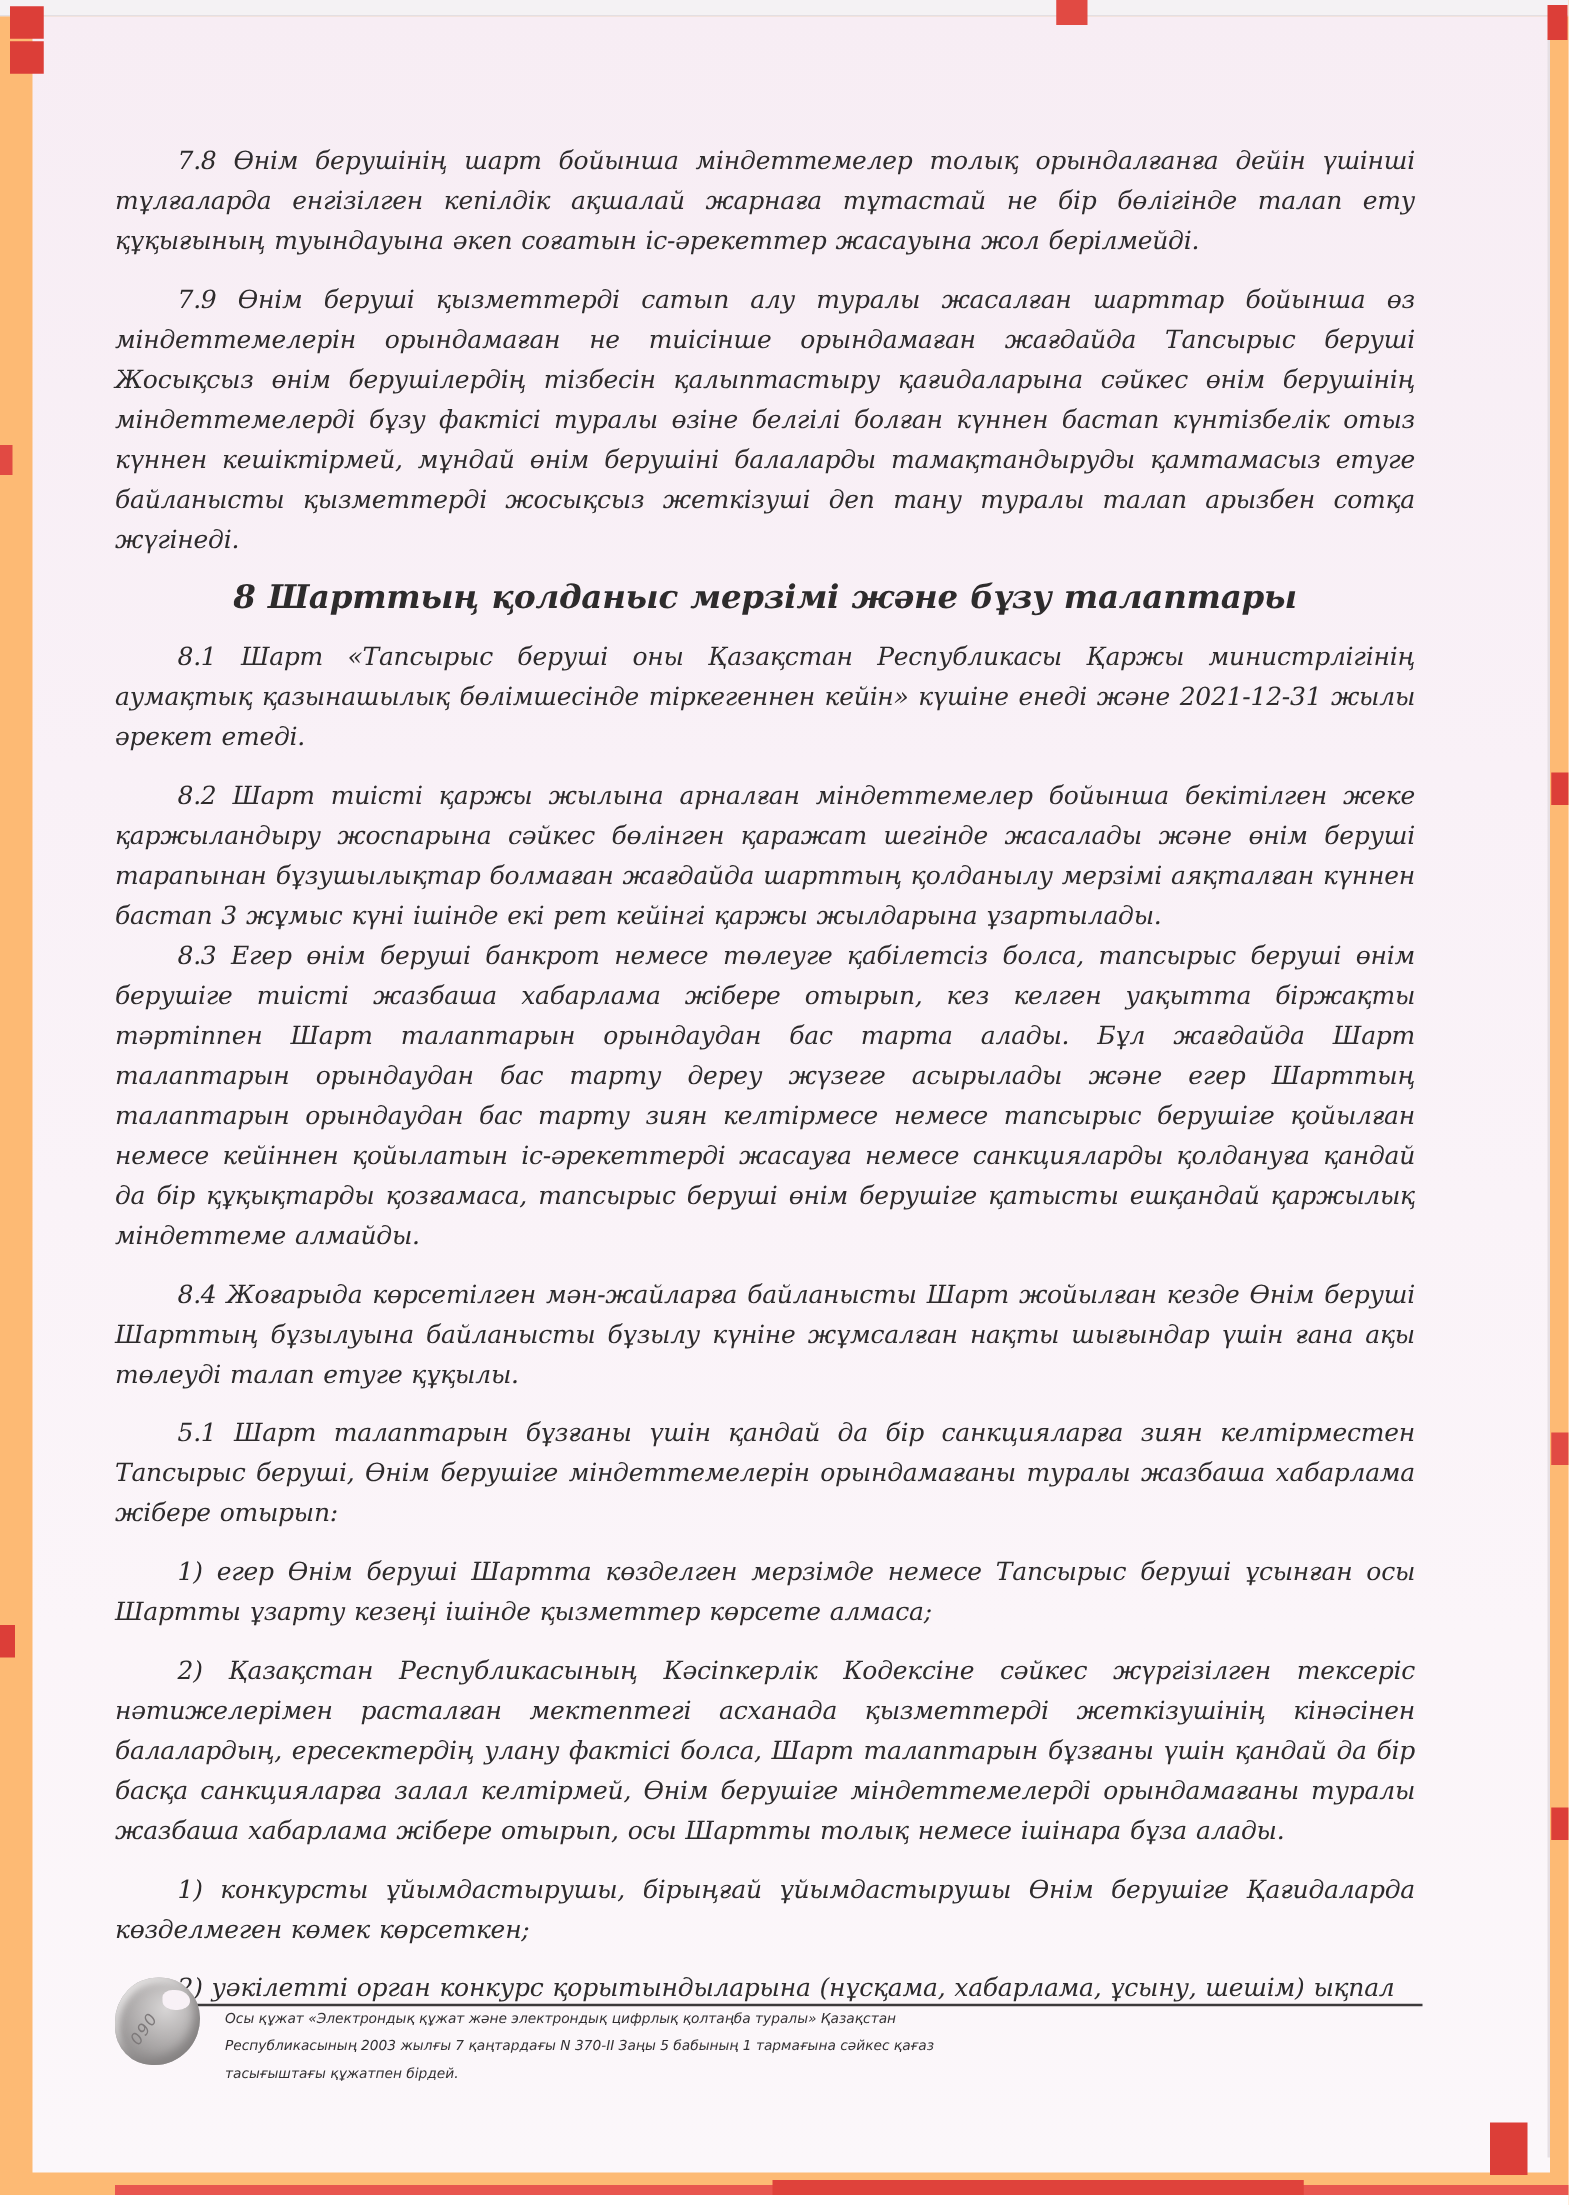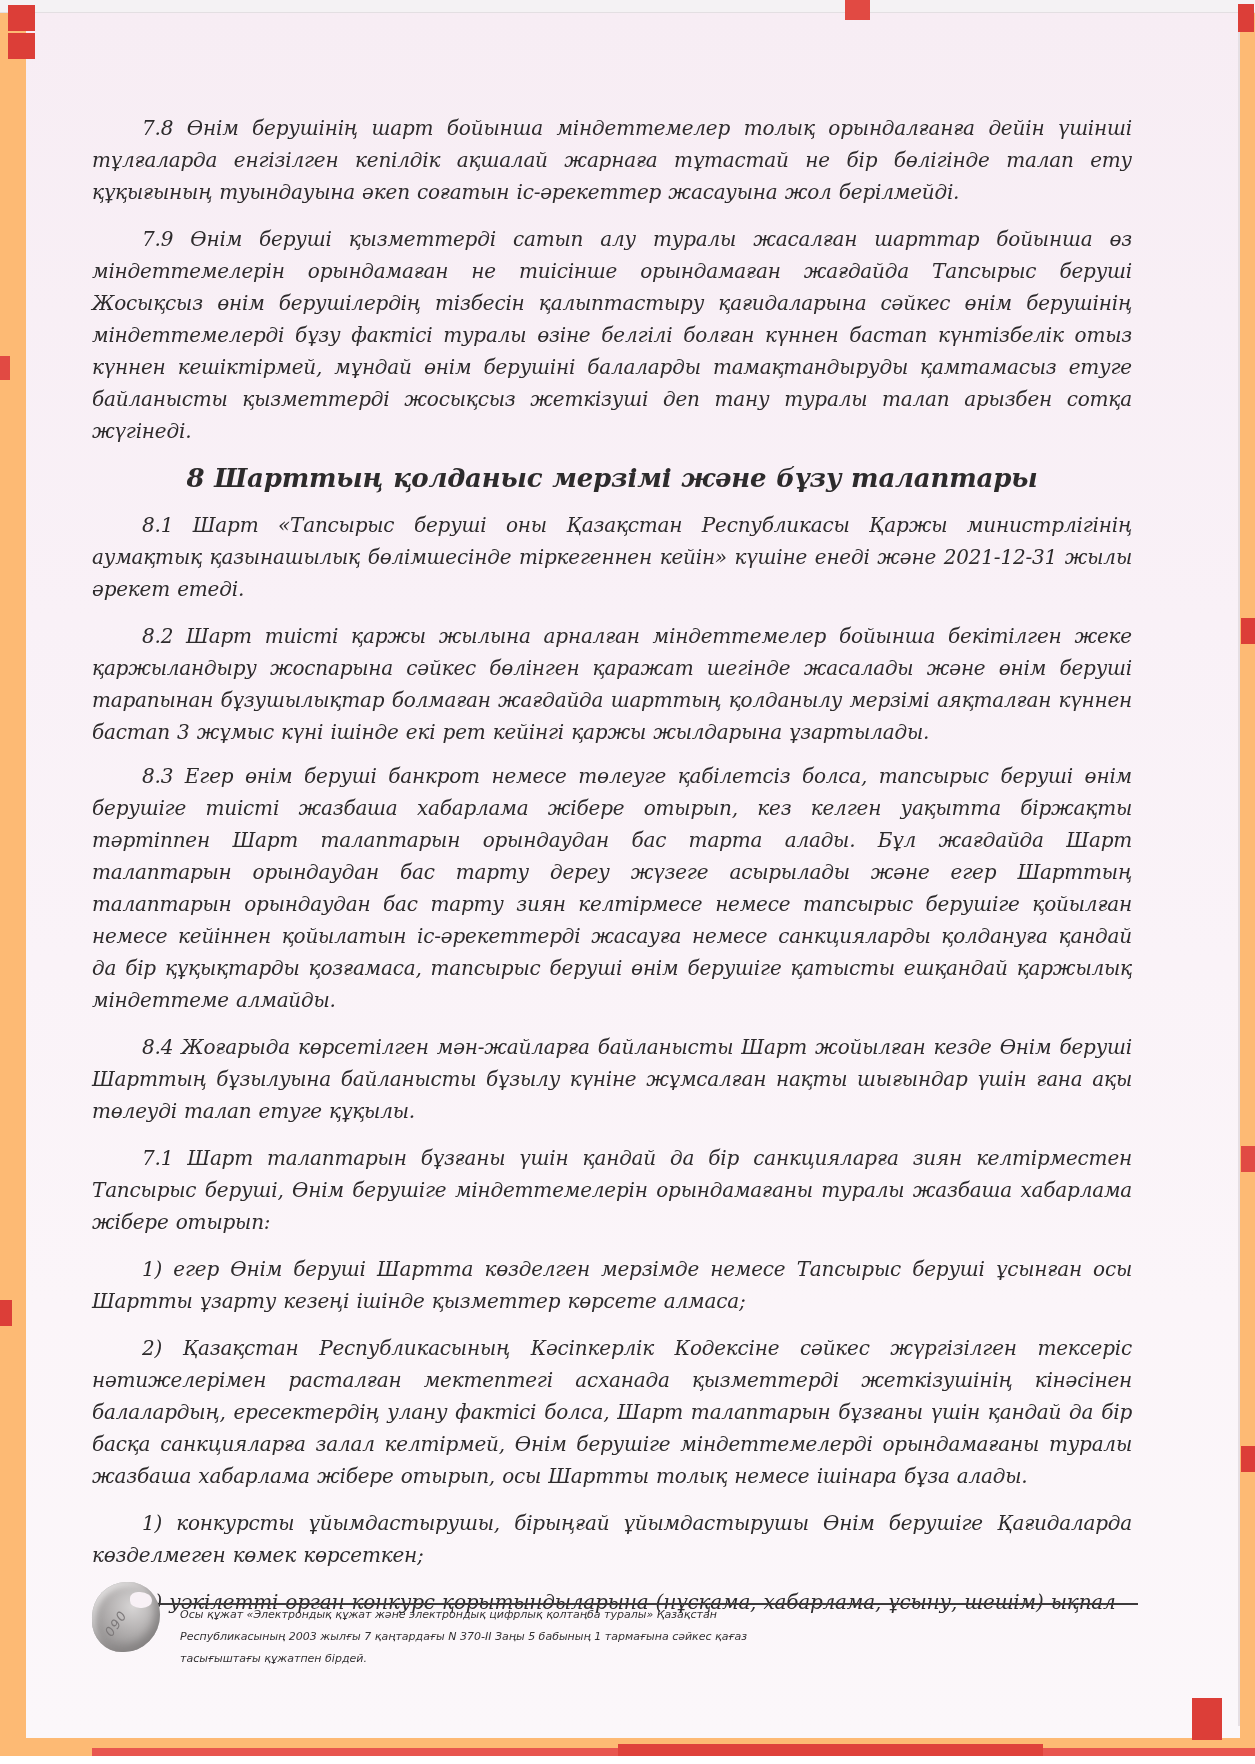--- a/index.html
+++ b/index.html
@@ -20,21 +20,21 @@
   }
   .right-scan-edge {
     position:absolute; top:30px; bottom:30px; right:15px; width:2px; background:#e5dfe4;
   }
   .content {
     position:absolute; left:92px; top:112px; width:1040px;
     font-size:20px; line-height:32px; color:#2d2b2c;
     letter-spacing:-0.2px; word-spacing:1px;
   }
   .para { margin:0 0 15px; text-indent:50px; text-align:justify; }
-  .para.no-gap { margin-bottom:12px; }
+  .para.no-gap { margin-bottom:0; }
   .para.cont { text-indent:0; }
   .heading { margin:0 0 15px; font-size:26px; font-weight:bold; text-align:center; text-indent:0; }
   .strikethrough-line {
     position:absolute; left:104px; top:1603px; width:1034px; height:2px;
     background:#3c3a3b;
   }
   .footer-note {
     position:absolute; left:180px; top:1604px; width:790px;
     font-family:"DejaVu Sans","Liberation Sans",sans-serif;
     font-size:11px; line-height:22px; color:#323032;
@@ -79,21 +79,21 @@
   <div class="right-scan-edge"></div>
 
   <div class="content">
     <p class="para">7.8 Өнім берушінің шарт бойынша міндеттемелер толық орындалғанға дейін үшінші тұлғаларда енгізілген кепілдік ақшалай жарнаға тұтастай не бір бөлігінде талап ету құқығының туындауына әкеп соғатын іс-әрекеттер жасауына жол берілмейді.</p>
     <p class="para">7.9 Өнім беруші қызметтерді сатып алу туралы жасалған шарттар бойынша өз міндеттемелерін орындамаған не тиісінше орындамаған жағдайда Тапсырыс беруші Жосықсыз өнім берушілердің тізбесін қалыптастыру қағидаларына сәйкес өнім берушінің міндеттемелерді бұзу фактісі туралы өзіне белгілі болған күннен бастап күнтізбелік отыз күннен кешіктірмей, мұндай өнім берушіні балаларды тамақтандыруды қамтамасыз етуге байланысты қызметтерді жосықсыз жеткізуші деп тану туралы талап арызбен сотқа жүгінеді.</p>
     <h2 class="heading">8 Шарттың қолданыс мерзімі және бұзу талаптары</h2>
     <p class="para">8.1 Шарт «Тапсырыс беруші оны Қазақстан Республикасы Қаржы министрлігінің аумақтық қазынашылық бөлімшесінде тіркегеннен кейін» күшіне енеді және 2021-12-31 жылы әрекет етеді.</p>
     <p class="para no-gap">8.2 Шарт тиісті қаржы жылына арналған міндеттемелер бойынша бекітілген жеке қаржыландыру жоспарына сәйкес бөлінген қаражат шегінде жасалады және өнім беруші тарапынан бұзушылықтар болмаған жағдайда шарттың қолданылу мерзімі аяқталған күннен бастап 3 жұмыс күні ішінде екі рет кейінгі қаржы жылдарына ұзартылады.</p>
     <p class="para">8.3 Егер өнім беруші банкрот немесе төлеуге қабілетсіз болса, тапсырыс беруші өнім берушіге тиісті жазбаша хабарлама жібере отырып, кез келген уақытта біржақты тәртіппен Шарт талаптарын орындаудан бас тарта алады. Бұл жағдайда Шарт талаптарын орындаудан бас тарту дереу жүзеге асырылады және егер Шарттың талаптарын орындаудан бас тарту зиян келтірмесе немесе тапсырыс берушіге қойылған немесе кейіннен қойылатын іс-әрекеттерді жасауға немесе санкцияларды қолдануға қандай да бір құқықтарды қозғамаса, тапсырыс беруші өнім берушіге қатысты ешқандай қаржылық міндеттеме алмайды.</p>
     <p class="para">8.4 Жоғарыда көрсетілген мән-жайларға байланысты Шарт жойылған кезде Өнім беруші Шарттың бұзылуына байланысты бұзылу күніне жұмсалған нақты шығындар үшін ғана ақы төлеуді талап етуге құқылы.</p>
-    <p class="para">7.1 Шарт талаптарын бұзғаны үшін қандай да бір санкцияларға зиян келтірместен Тапсырыс беруші, Өнім берушіге міндеттемелерін орындамағаны туралы жазбаша хабарлама жібере отырып:</p>
+    <p class="para">5.1 Шарт талаптарын бұзғаны үшін қандай да бір санкцияларға зиян келтірместен Тапсырыс беруші, Өнім берушіге міндеттемелерін орындамағаны туралы жазбаша хабарлама жібере отырып:</p>
     <p class="para">1) егер Өнім беруші Шартта көзделген мерзімде немесе Тапсырыс беруші ұсынған осы Шартты ұзарту кезеңі ішінде қызметтер көрсете алмаса;</p>
     <p class="para">2) Қазақстан Республикасының Кәсіпкерлік Кодексіне сәйкес жүргізілген тексеріс нәтижелерімен расталған мектептегі асханада қызметтерді жеткізушінің кінәсінен балалардың, ересектердің улану фактісі болса, Шарт талаптарын бұзғаны үшін қандай да бір басқа санкцияларға залал келтірмей, Өнім берушіге міндеттемелерді орындамағаны туралы жазбаша хабарлама жібере отырып, осы Шартты толық немесе ішінара бұза алады.</p>
     <p class="para">1) конкурсты ұйымдастырушы, бірыңғай ұйымдастырушы Өнім берушіге Қағидаларда көзделмеген көмек көрсеткен;</p>
     <p class="para">2) уәкілетті орган конкурс қорытындыларына (нұсқама, хабарлама, ұсыну, шешім) ықпал</p>
   </div>
 
   <div class="strikethrough-line"></div>
 
   <div class="stamp">
     <span class="stamp-notch"></span>

